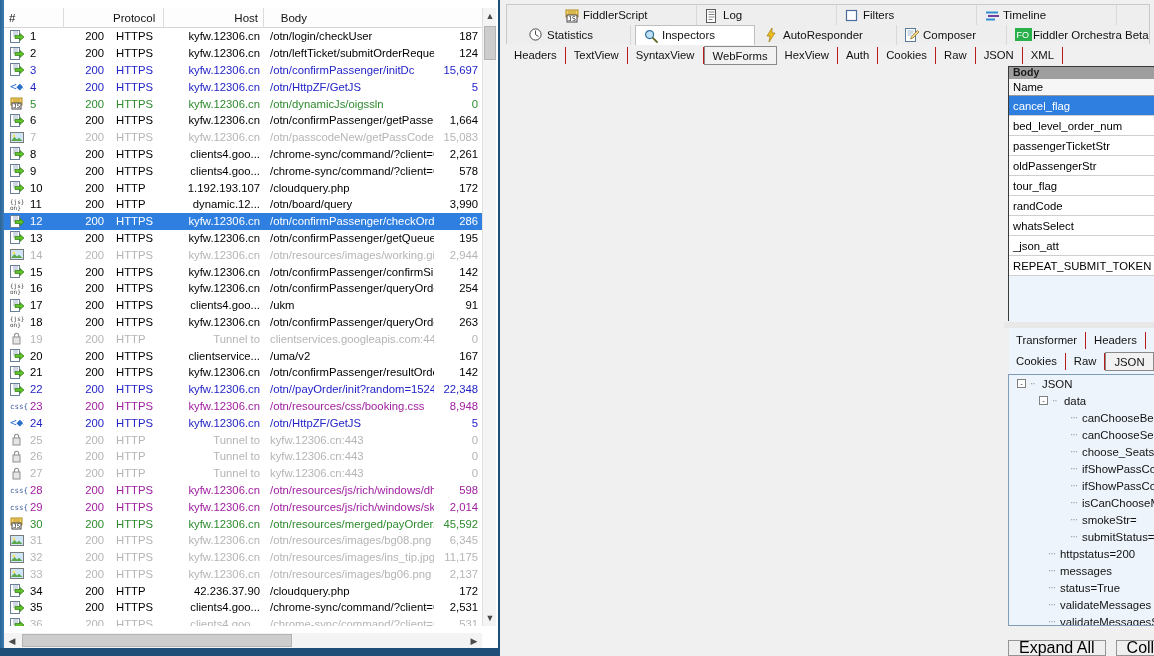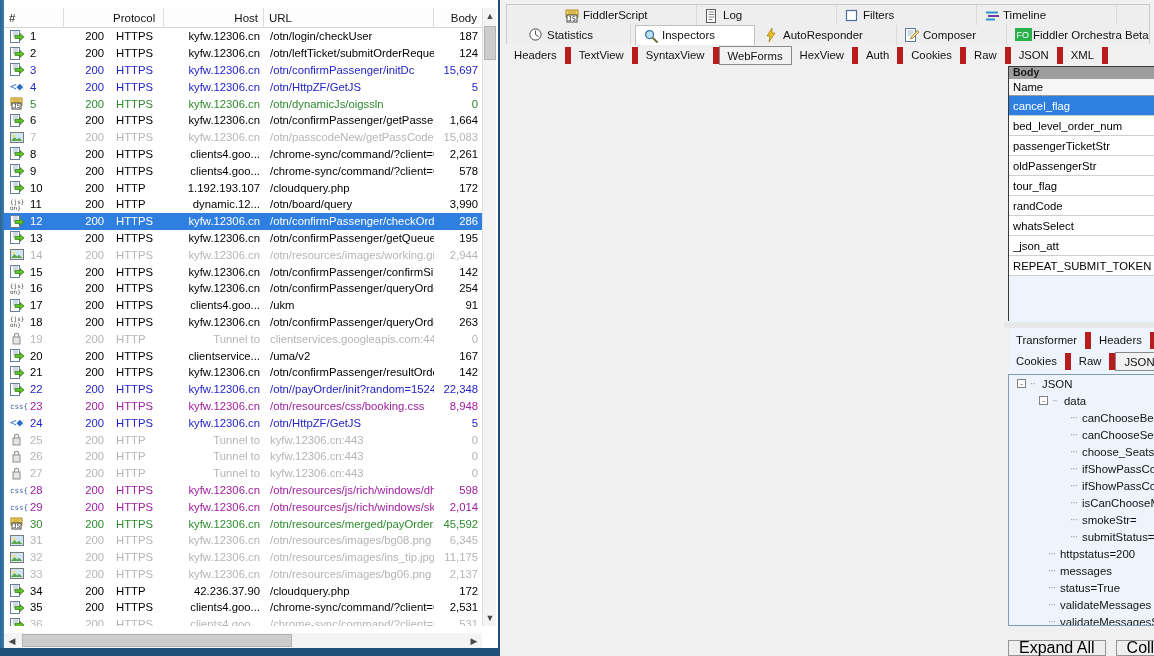--- a/index.html
+++ b/index.html
@@ -112,21 +112,21 @@
     white-space: nowrap;
   }
   .rtab.active { background: #ffffff; border: 1px solid #bfbfbf; border-bottom: none; align-items: center; }
 
   #insp-tabs {
     position: absolute; left: 4px; top: 45px; width: 644px; height: 20px;
     background: #f0f0f0; display: flex; align-items: center;
   }
   .itab {
     font-size: 11.3px; padding: 2px 8px; color: #111; white-space: nowrap;
-    border-right: 6px solid #b91c1c; height: 17px; line-height: 13px;
+    border-right: 1px solid #b91c1c; height: 17px; line-height: 13px;
   }
   .itab.active { border: 1px solid #8a8a8a; background: #f2f2f2; height: 19px; line-height: 15px;}
 
   
   #wf-panel {
     position: absolute; left: 506px; top: 66px; width: 640px; height: 255px;
     background: #fff; border: 1px solid #3a3a3a;
   }
   #wf-caption {
     height: 12px; background: #9e9e9e; color:#1a1a1a; font-size: 10.5px;
@@ -171,21 +171,20 @@
 <div id="app">
 
   <div id="left-pane">
     <div id="left-edge-strip"></div>
 
     <div id="grid-header">
       <div class="hdr-cell hdr-num">#</div>
       <div class="hdr-cell hdr-res">Result</div>
       <div class="hdr-cell hdr-proto">Protocol</div>
       <div class="hdr-cell hdr-host">Host</div>
-      <div class="hdr-cell hdr-url">URL</div>
       <div class="hdr-cell hdr-body">Body</div>
     </div>
 
     <div id="grid-body">
         <div class="srow">
           <div class="c c-icon">
             <span class="ic">
               <svg width="14" height="13" viewBox="0 0 14 13">
                 <rect x="0.5" y="0.5" width="9" height="12" fill="#fff" stroke="#6a7f99"></rect>
                 <path d="M3 2h5M3 4h5M3 6h3" stroke="#9fb0c6" stroke-width="1"></path>

